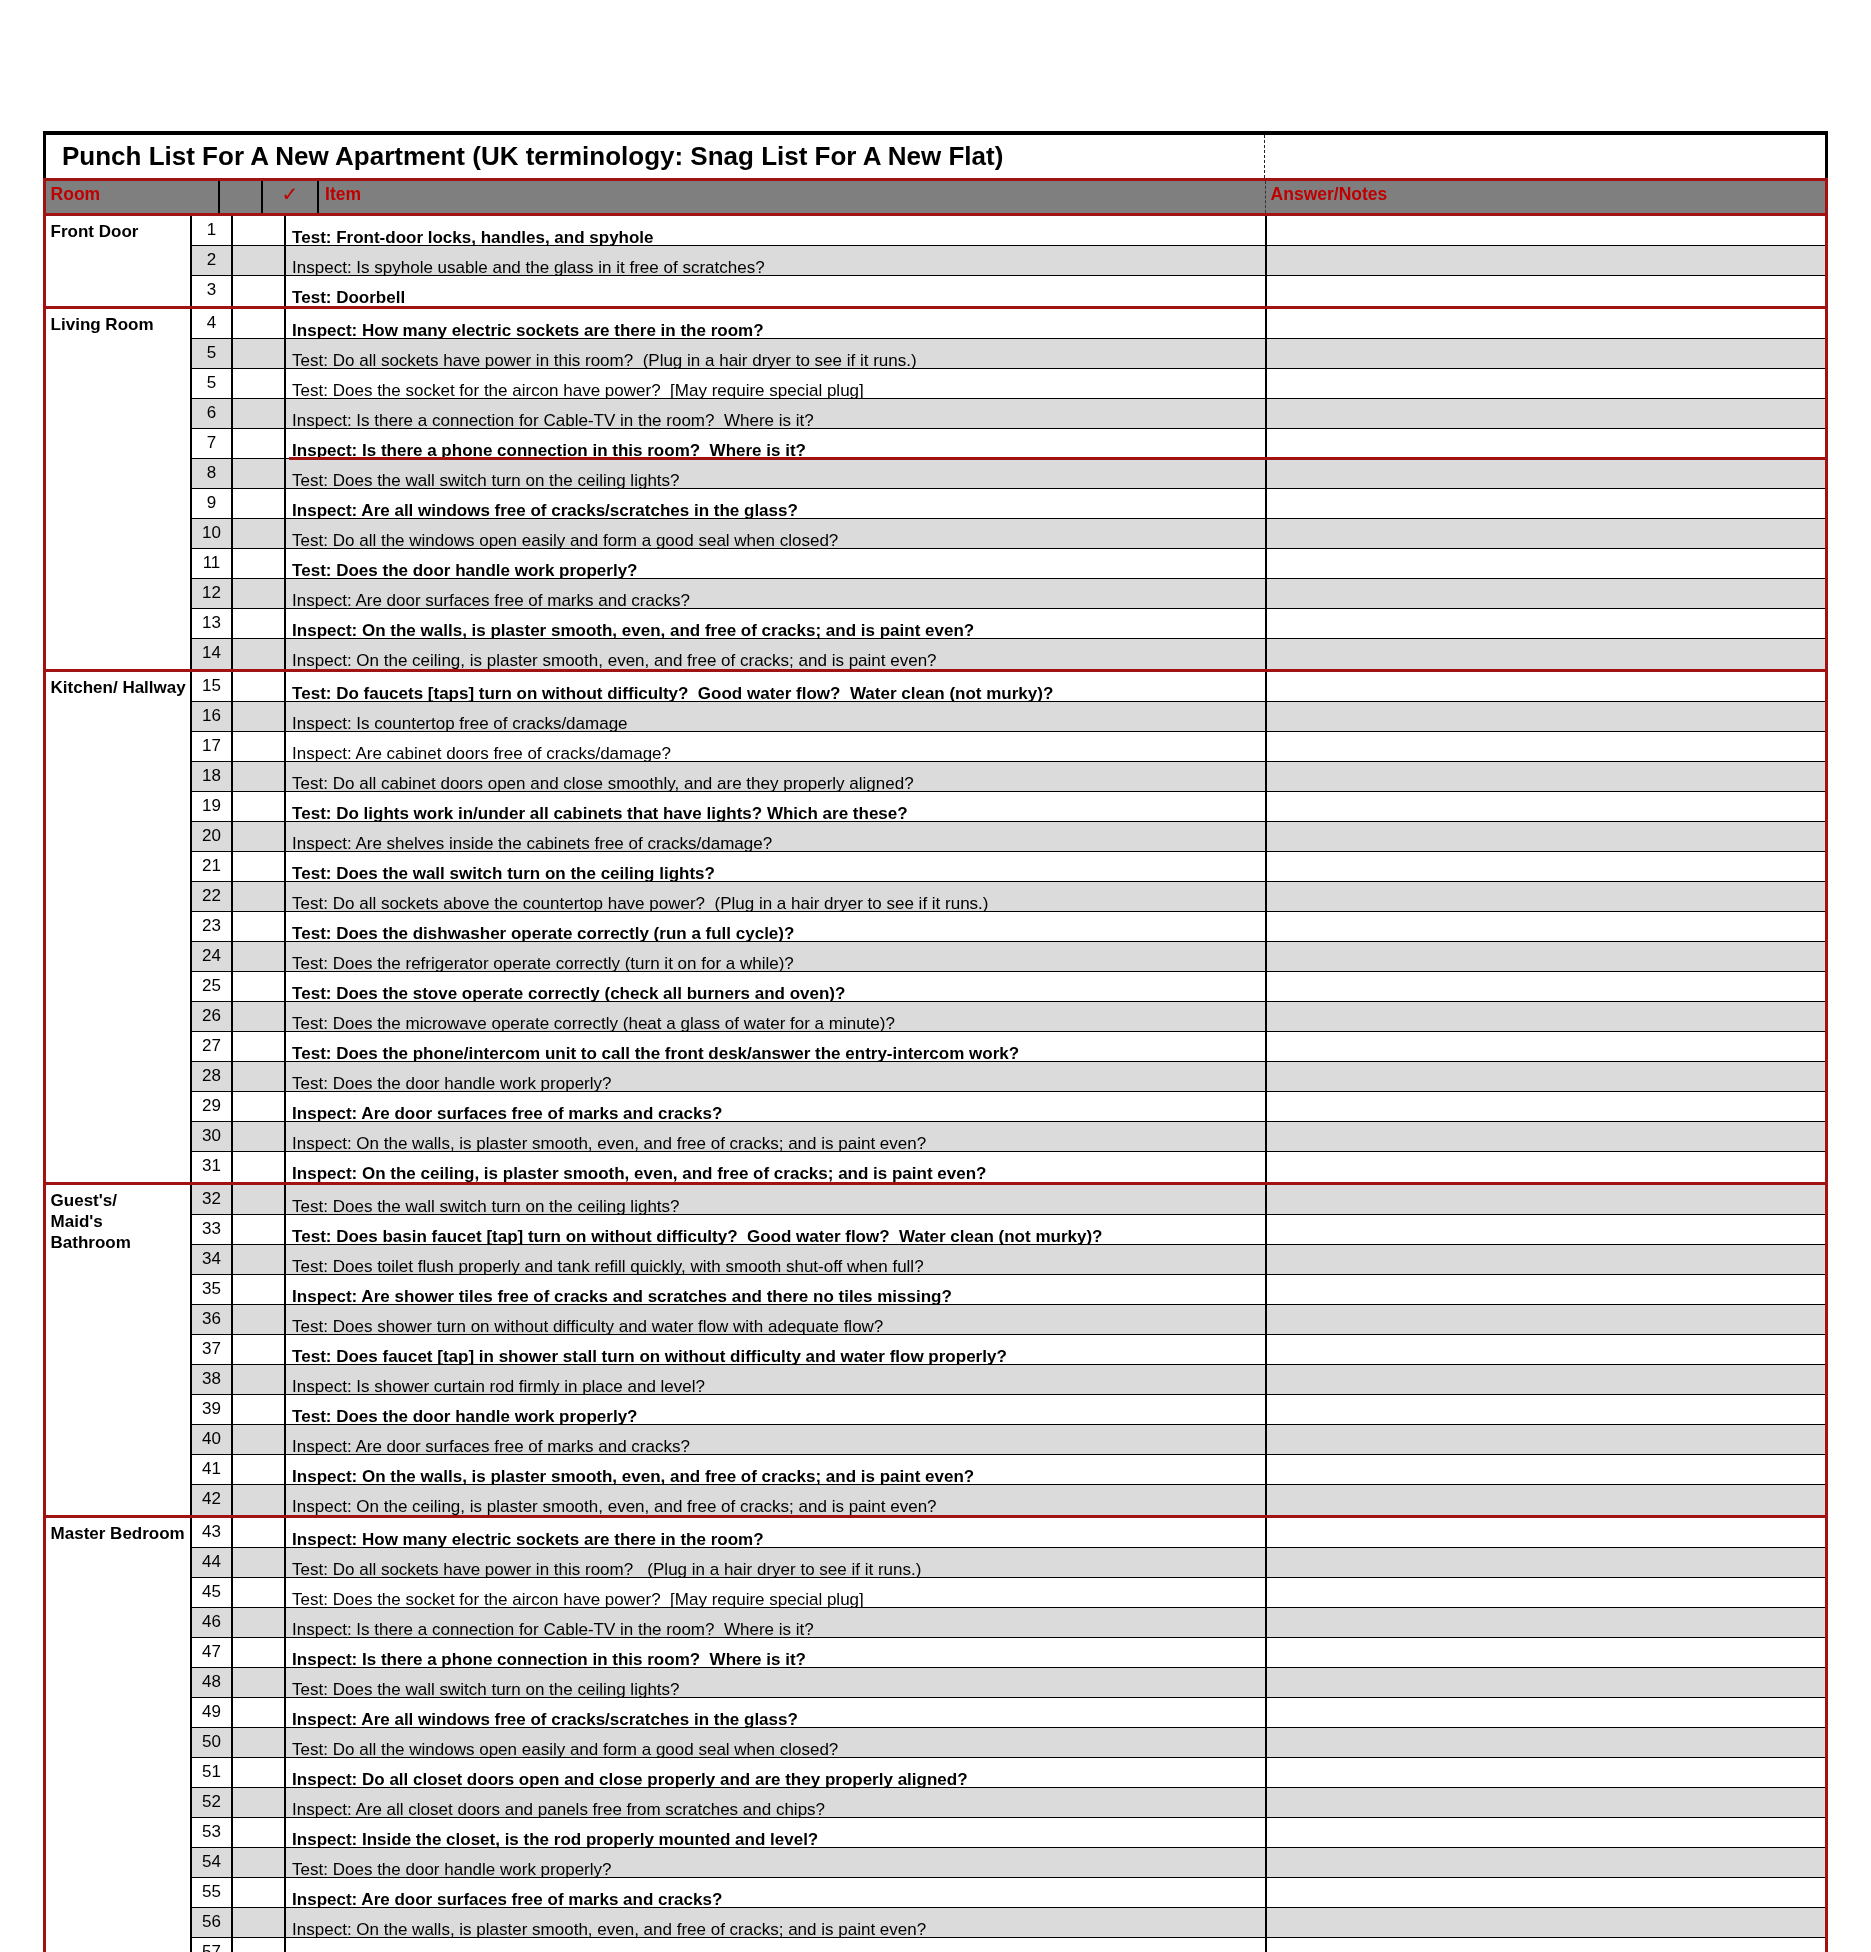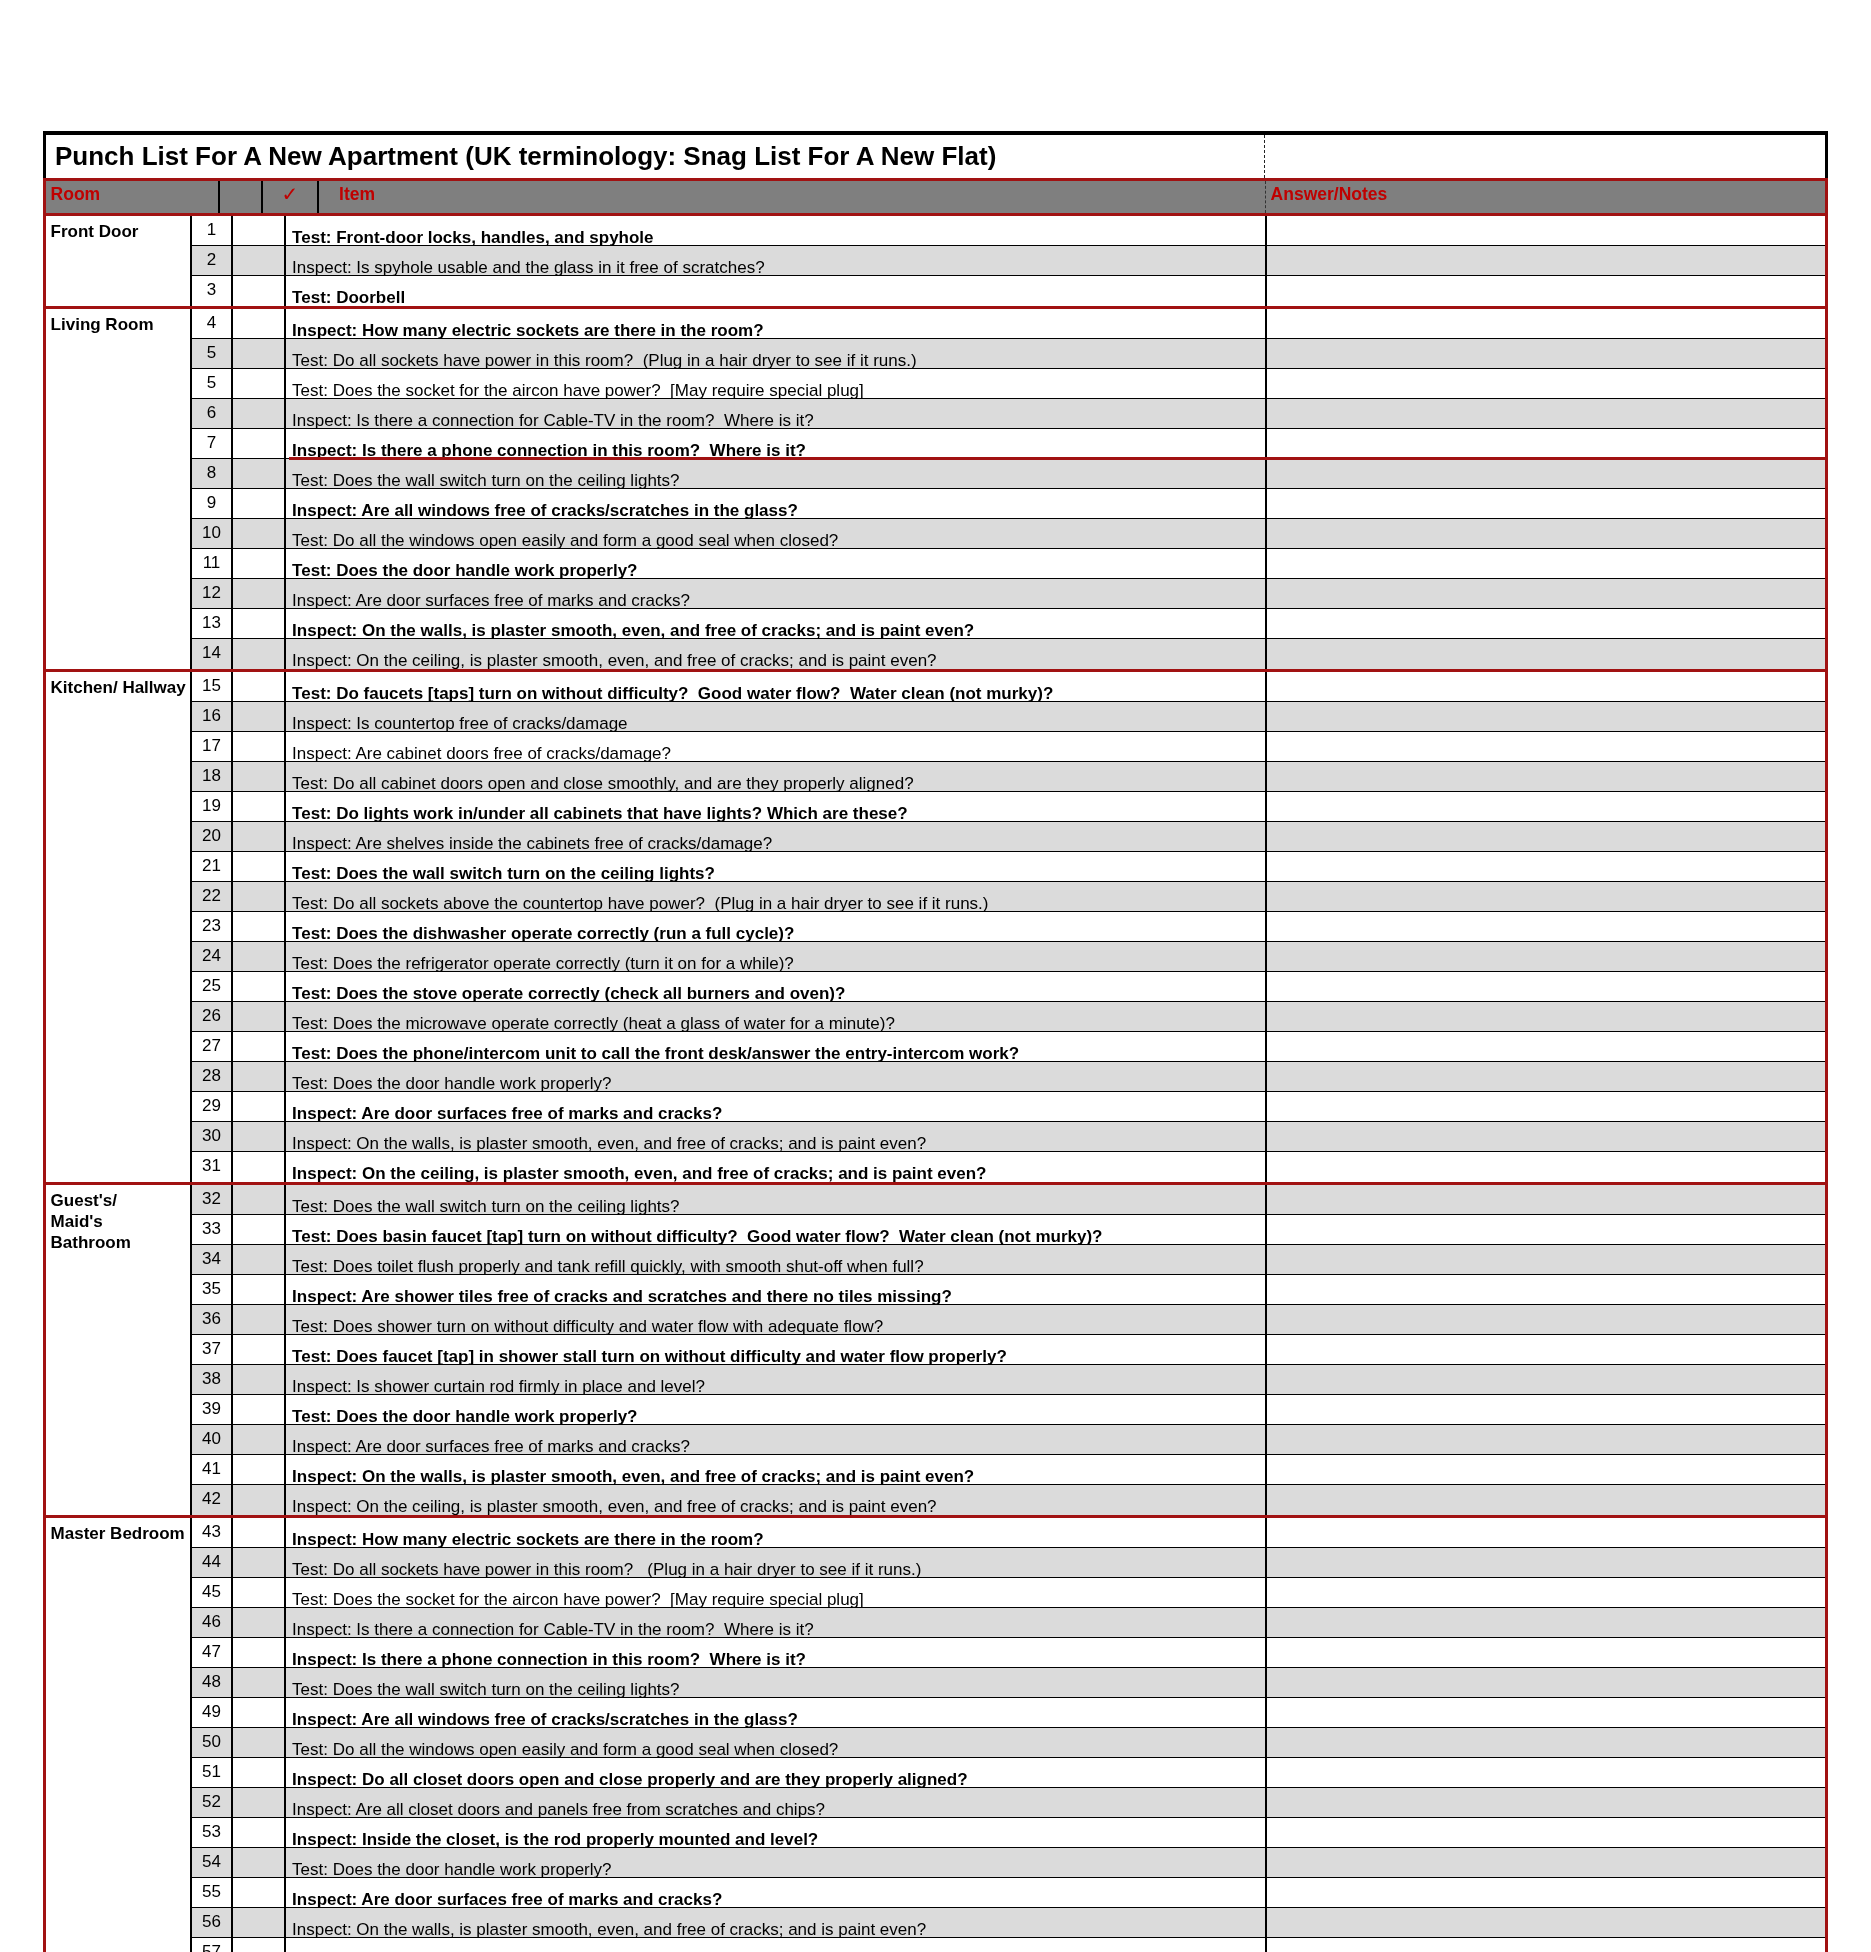--- a/index.html
+++ b/index.html
@@ -9,33 +9,33 @@
     --shade:#dbdbdb;
   }
   *{box-sizing:border-box;margin:0;padding:0;}
   html,body{width:1871px;height:1953px;overflow:hidden;background:#ffffff;
     font-family:"Liberation Sans","DejaVu Sans",sans-serif;color:#000;}
   .sheet{position:absolute;left:43px;top:131px;width:1785px;}
 
   
   .title-row{position:relative;border-top:4.6px solid #000;border-left:3.1px solid #000;
     border-right:3.1px solid #000;height:47px;background:#fff;}
-  .title-row .title-text{display:block;padding-left:9px;font-size:26px;font-weight:700;
+  .title-row .title-text{display:block;padding-left:16px;font-size:26px;font-weight:700;
     line-height:43px;white-space:pre;}
   .title-row .title-divider{position:absolute;top:0;bottom:0;left:1218px;width:0;
     border-left:1.5px dashed #222;}
 
   
   .header-row{display:flex;background:var(--hdr-bg);
     border:3.8px solid var(--red);height:38px;color:var(--hdr-text);font-weight:700;}
   .header-row .hcell{line-height:26px;font-size:17.5px;overflow:hidden;}
   .hcell.room{width:174px;border-right:2.3px solid #000;padding-left:4.6px;}
   .hcell.num{width:43px;border-right:2.3px solid #000;}
   .hcell.check{width:56px;border-right:2.3px solid #000;text-align:center;font-size:20px;}
-  .hcell.item{flex:1;padding-left:6.1px;margin-left:14px;}
+  .hcell.item{flex:1;padding-left:6.1px;}
   .hcell.answer{width:560px;border-left:1.5px dashed #333;padding-left:4.6px;}
 
   
   .section{display:flex;border-left:3.8px solid var(--red);border-right:3.8px solid var(--red);
     border-bottom:3.8px solid var(--red);background:#fff;}
   .room-cell{width:146px;border-right:2.3px solid #000;font-weight:700;font-size:17px;
     line-height:1.25;padding:4.6px 3.1px 0 4.6px;white-space:pre-line;background:#fff;}
   .rows{flex:1;display:flex;flex-direction:column;}
   .row{display:flex;height:30px;position:relative;background:#fff;}
   .row.shaded{background:var(--shade);}

